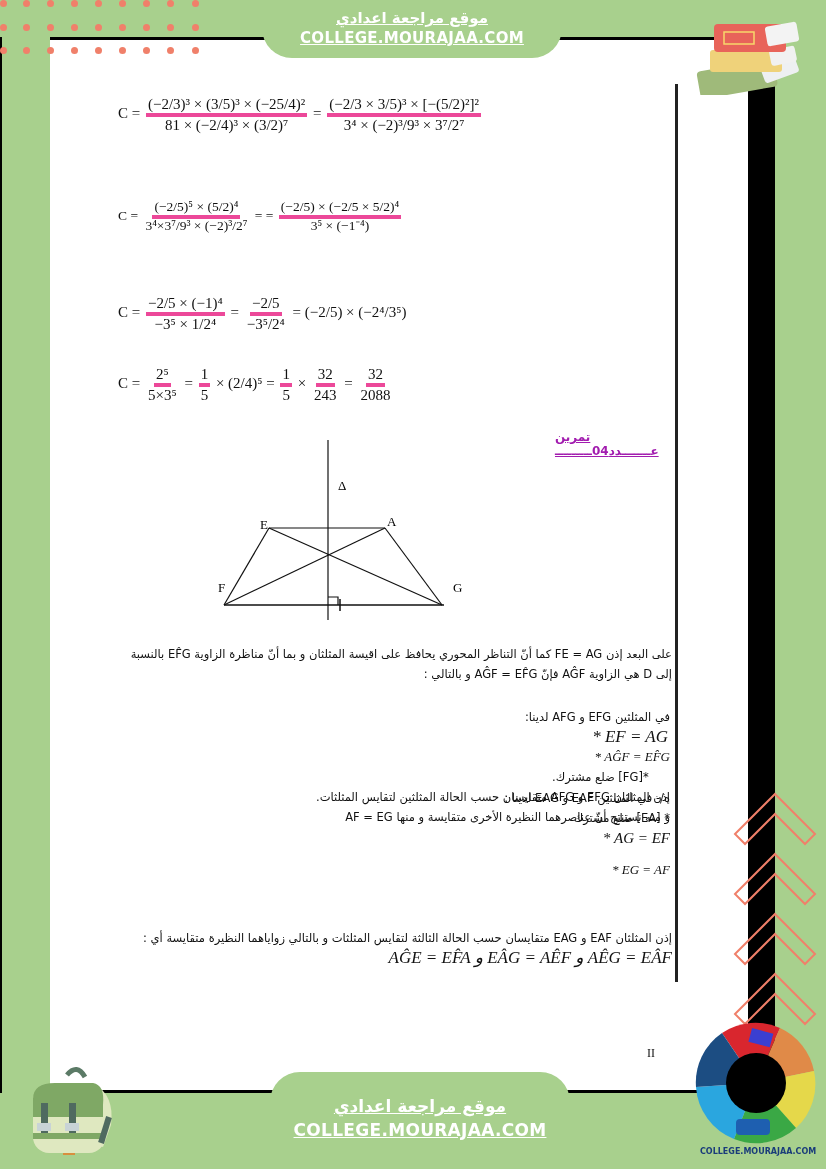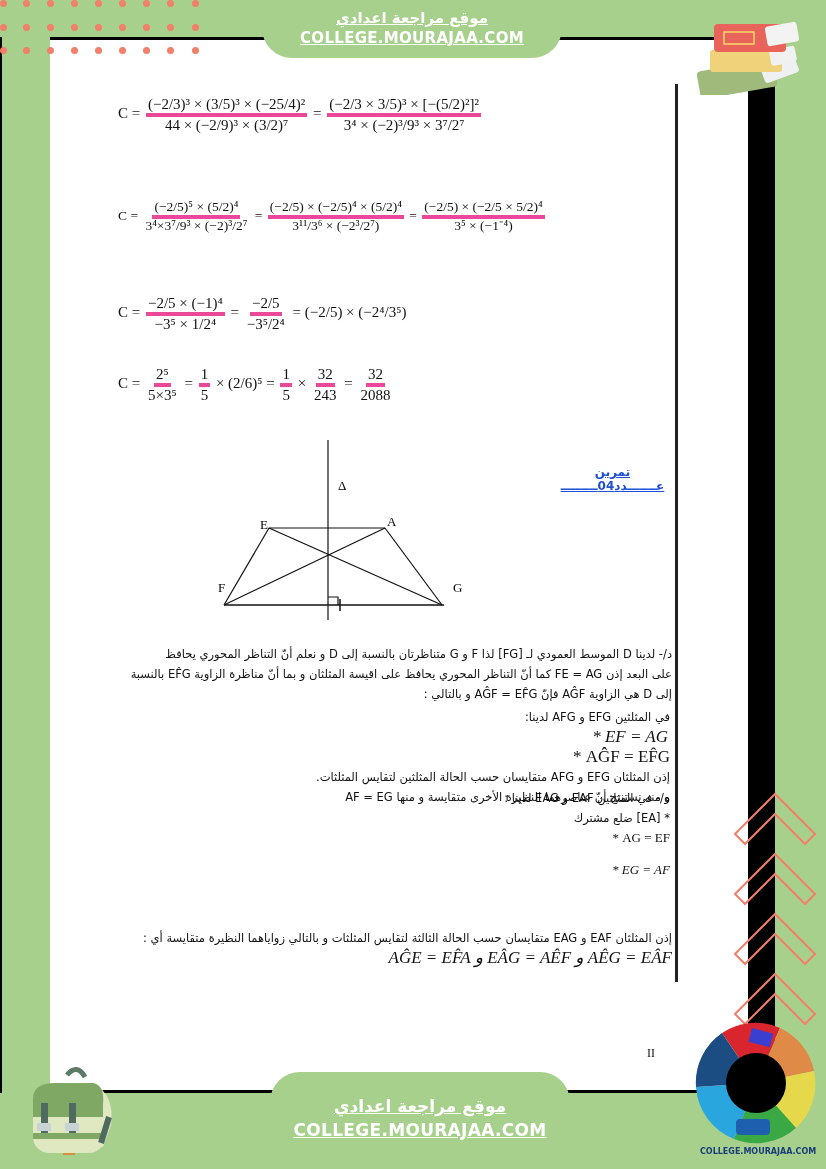--- a/index.html
+++ b/index.html
@@ -21,21 +21,21 @@
   .banner-bottom{left:270px;top:1072px;width:300px;height:80px;border-radius:30px 30px 0 0;padding-top:22px;box-sizing:border-box;}
   .banner-bottom .ar,.banner-bottom .en{font-size:17px;line-height:24px;}
   
   .vrule{left:675px;top:84px;width:3px;height:898px;background:#222;}
   .math{font-family:"Liberation Serif",serif;color:#111;font-size:15px;}
   .frac{display:inline-flex;flex-direction:column;align-items:center;vertical-align:middle;margin:0 2px;}
   .frac .num{border-bottom:4px solid #ec4899;padding:0 2px;line-height:1.1;}
   .frac .den{padding:0 2px;line-height:1.1;}
   .mrow{white-space:nowrap;}
   .ar-text{font-family:"DejaVu Sans",sans-serif;direction:rtl;text-align:right;color:#111;font-size:11.5px;line-height:20px;}
-  .heading-ex{left:555px;top:465px;width:115px;font-size:12px;font-weight:bold;text-decoration:underline;direction:rtl;text-align:center;font-family:"DejaVu Sans",sans-serif;color:#1d4ed8;}
+  .heading-ex{left:555px;top:430px;width:115px;font-size:12px;font-weight:bold;text-decoration:underline;direction:rtl;text-align:left;font-family:"DejaVu Sans",sans-serif;color:#a21caf;}
   .pagenum{left:647px;top:1046px;font-size:12px;font-family:"Liberation Serif",serif;color:#111;}
   .small-text{font-family:"DejaVu Sans",sans-serif;font-size:8px;color:#1a3c7a;font-weight:bold;}
 </style>
 </head>
 <body>
 
 <div class="abs black-frame"></div>
 <div class="abs white-page"></div>
 <div class="abs green-left"></div>
 <div class="abs green-right"></div>
@@ -87,40 +87,36 @@
     <rect x="74" y="14" width="32" height="20" rx="3" fill="#f3f3f3" transform="rotate(-10 90 24)"></rect>
   </g>
 </svg>
 
 <div class="abs vrule"></div>
 
 <div class="abs math mrow" style="left:118px;top:96px">
   <span>C =</span>
   <span class="frac">
     <span class="num">(−2/3)³ × (3/5)³ × (−25/4)²</span>
-    <span class="den">44 × (−2/9)³ × (3/2)⁷</span>
+    <span class="den">81 × (−2/4)³ × (3/2)⁷</span>
   </span>
   <span>=</span>
   <span class="frac">
     <span class="num">(−2/3 × 3/5)³ × [−(5/2)²]²</span>
     <span class="den">3⁴ × (−2)³/9³ × 3⁷/2⁷</span>
   </span>
 </div>
 
 <div class="abs math mrow" style="left:118px;top:200px;font-size:13.5px">
   <span>C =</span>
   <span class="frac">
     <span class="num">(−2/5)⁵ × (5/2)⁴</span>
     <span class="den">3⁴×3⁷/9³ × (−2)³/2⁷</span>
   </span>
   <span>=</span>
-  <span class="frac">
-    <span class="num">(−2/5) × (−2/5)⁴ × (5/2)⁴</span>
-    <span class="den">3¹¹/3⁶ × (−2³/2⁷)</span>
-  </span>
   <span>=</span>
   <span class="frac">
     <span class="num">(−2/5) × (−2/5 × 5/2)⁴</span>
     <span class="den">3⁵ × (−1⁻⁴)</span>
   </span>
 </div>
 
 <div class="abs math mrow" style="left:118px;top:295px">
   <span>C =</span>
   <span class="frac">
@@ -139,21 +135,21 @@
   <span>C =</span>
   <span class="frac">
       <span class="num">2⁵</span>
       <span class="den">5×3⁵</span>
     </span>
   <span>=</span>
   <span class="frac">
       <span class="num">1</span>
       <span class="den">5</span>
     </span>
-  <span>× (2/6)⁵</span>
+  <span>× (2/4)⁵</span>
   <span>=</span>
   <span class="frac">
       <span class="num">1</span>
       <span class="den">5</span>
     </span>
   <span>×</span>
   <span class="frac">
       <span class="num">32</span>
       <span class="den">243</span>
     </span>
@@ -177,37 +173,37 @@
   <polyline points="118,162 128,162 128,170" fill="none" stroke="#111" stroke-width="1.2"></polyline>
   <line x1="130" y1="164" x2="130" y2="176" stroke="#111" stroke-width="1.5"></line>
   <text x="128" y="55" font-family="Liberation Serif, serif" font-size="13">Δ</text>
   <text x="50" y="94" font-family="Liberation Serif, serif" font-size="13">E</text>
   <text x="177" y="91" font-family="Liberation Serif, serif" font-size="13">A</text>
   <text x="8" y="157" font-family="Liberation Serif, serif" font-size="13">F</text>
   <text x="243" y="157" font-family="Liberation Serif, serif" font-size="13">G</text>
 </svg>
 
 <div class="abs ar-text" style="left:112px;top:644px;width:560px">
-  <div>د/- لدينا D الموسط العمودي لـ [FG] لذا F و G متناظرتان بالنسبة إلى D و نعلم أنّ التناظر المحوري يحافظ</div>
   <div>على البعد إذن FE = AG كما أنّ التناظر المحوري يحافظ على اقيسة المثلثان و بما أنّ مناظرة الزاوية EF̂G بالنسبة</div>
   <div style="padding-right:0">إلى D هي الزاوية AĜF فإنّ AĜF = EF̂G و بالتالي :</div>
 </div>
 
 <div class="abs ar-text" style="left:312px;top:707px;width:358px">
   <div>في المثلثين EFG و AFG لدينا:</div>
   <div style="padding-right:2px;font-family:'Liberation Serif',serif;font-style:italic;font-size:17px">EF = AG *</div>
-  <div style="font-family:'Liberation Serif',serif;font-size:17px">AĜF = EF̂G *</div>
+  <div style="font-family:'Liberation Serif',serif;font-style:italic;font-size:13px">AĜF = EF̂G *</div>
+  <div style="text-align:left;padding-left:240px;direction:rtl">*[FG] ضلع مشترك.</div>
   <div>إذن المثلثان EFG و AFG متقايسان حسب الحالة المثلثين لتقايس المثلثات.</div>
   <div>و منه نستنتج أنّ عناصرهما النظيرة الأخرى متقايسة و منها AF = EG</div>
 </div>
 
 <div class="abs ar-text" style="left:430px;top:788px;width:240px">
   <div>ه/- في المثلثين EAF و EAG لدينا :</div>
   <div>* [EA] ضلع مشترك</div>
-  <div style="font-family:'Liberation Serif',serif;font-size:13px">AG = EF *</div>
+  <div style="font-family:'Liberation Serif',serif;font-style:italic;font-size:15px">AG = EF *</div>
   <div style="margin-top:12px;font-family:'Liberation Serif',serif;font-style:italic;font-size:13px">EG = AF *</div>
 </div>
 
 <div class="abs ar-text" style="left:112px;top:928px;width:560px">
   <div>إذن المثلثان EAF و EAG متقايسان حسب الحالة الثالثة لتقايس المثلثات و بالتالي زواياهما النظيرة متقايسة أي :</div>
   <div style="font-family:'Liberation Serif',serif;font-style:italic;font-size:17px">AÊG = EÂF  و  EÂG = AÊF  و AĜE = EF̂A</div>
 </div>
 
 <div class="abs pagenum">II</div>
 

